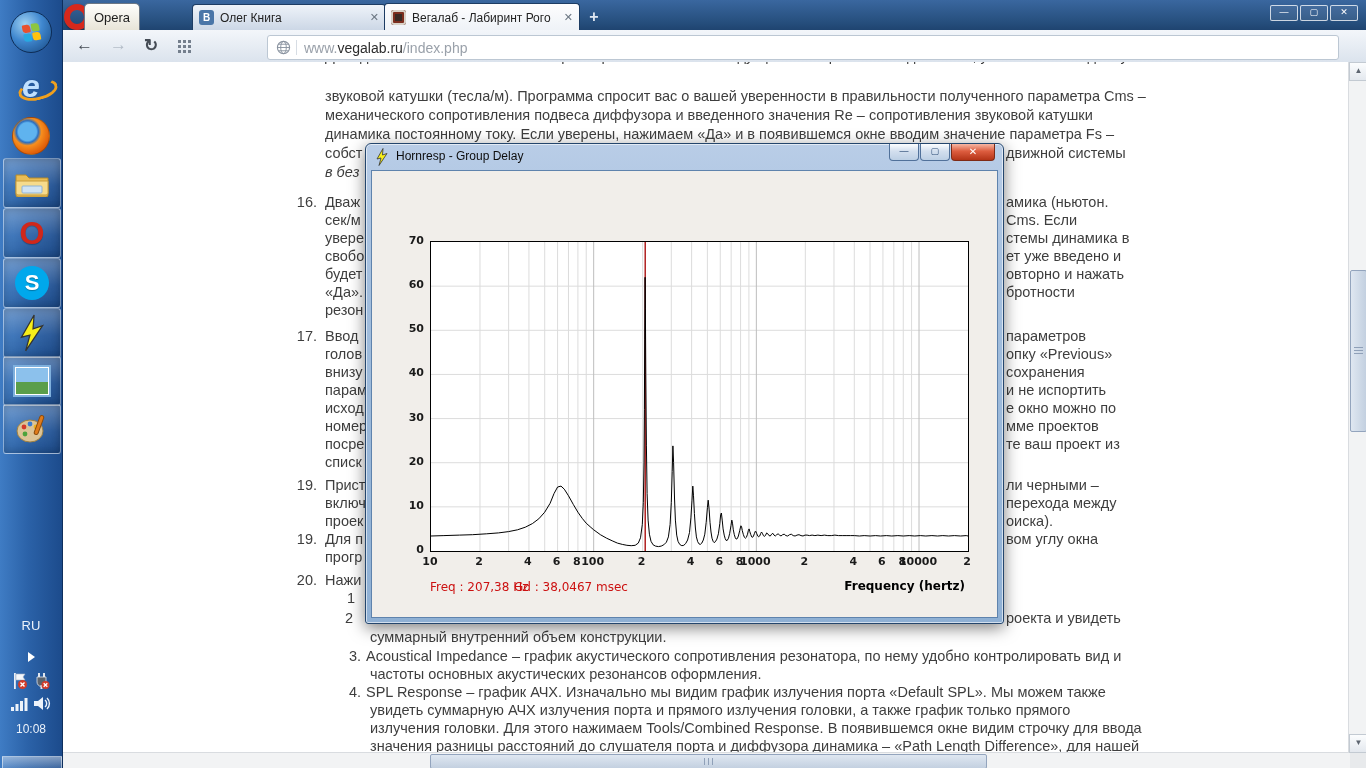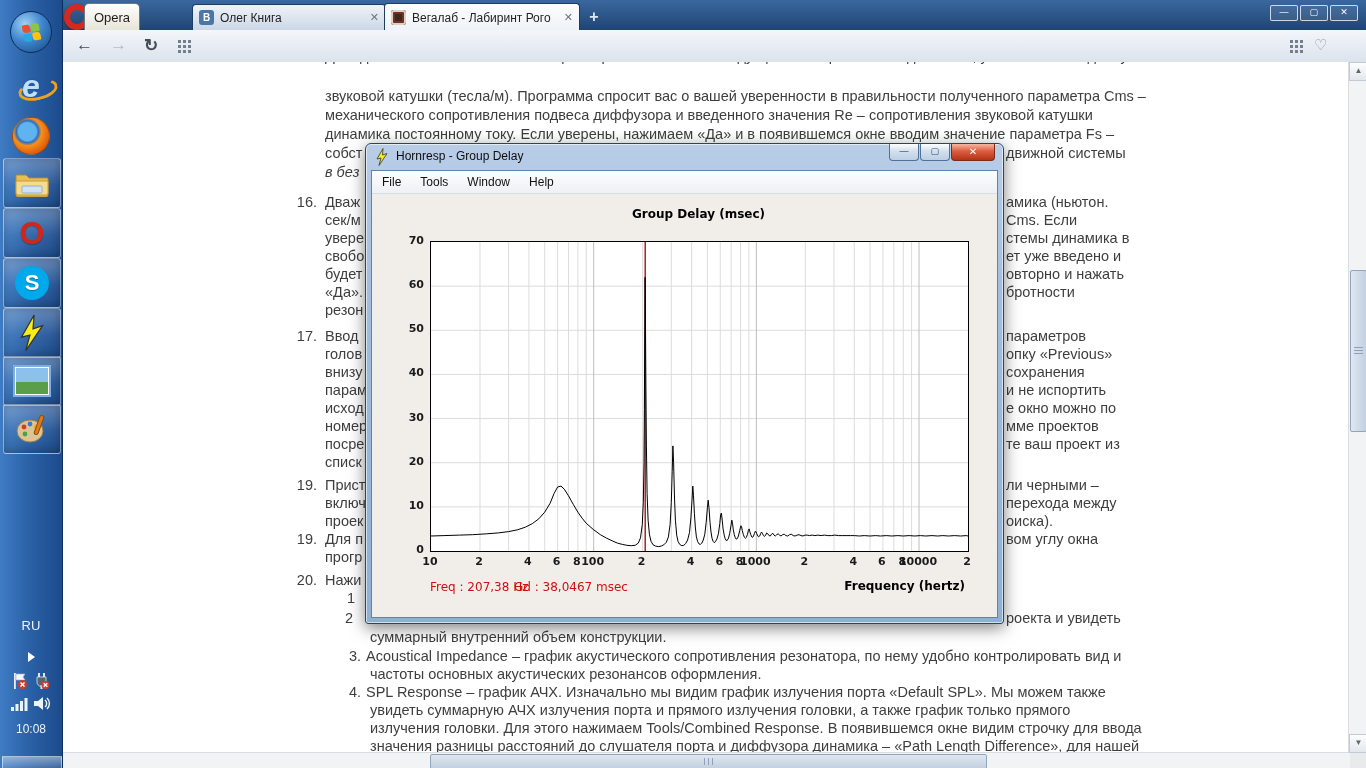--- a/index.html
+++ b/index.html
@@ -259,20 +259,31 @@
             <i></i>
             <i></i>
             <i></i>
             <i></i>
             <i></i>
             <i></i>
           </span>
       </span>
       <span class="abs" style="left:1252px;top:6px;font-size:15px;color:#8a93a0;">♡</span>
     </div>
+    <div class="urlbox">
+      <svg width="15" height="15" viewBox="0 0 16 16" style="margin-left:8px;">
+        <circle cx="8" cy="8" r="6.5" fill="none" stroke="#8a93a0" stroke-width="1.2"></circle>
+        <ellipse cx="8" cy="8" rx="3" ry="6.5" fill="none" stroke="#8a93a0" stroke-width="1"></ellipse>
+        <path d="M1.5 8 h13 M2.5 4.5 h11 M2.5 11.5 h11" stroke="#8a93a0" stroke-width="1" fill="none"></path>
+      </svg>
+      <span class="sep"></span>
+      <span>
+        <span class="url-gray">www.</span><span class="url-dark">vegalab.ru</span><span class="url-gray">/index.php</span>
+      </span>
+    </div>
 
     <div class="viewport" id="viewport">
         <div class="trow" style="top: -14px; left: 0px;">
           <span class="frag num" style="left: 229px;">15.</span>
           <span class="frag" style="left: 263px;">Дважды «кликаем» на значении параметра BL – значение индукции в зазоре магнита динамика, умноженное на длину</span>
         </div>
         <div class="trow" style="top: 26px; left: 0px;">
           <span class="frag" style="left: 263px;">звуковой катушки (тесла/м). Программа спросит вас о вашей уверенности в правильности полученного параметра Cms –</span>
         </div>
         <div class="trow" style="top: 45px; left: 0px;">
@@ -430,27 +441,20 @@
         <polygon points="14,1 2,22 10,20 6,35 22,11 13,14" fill="#f7ee19" stroke="#333" stroke-width="1.6"></polygon>
       </svg>
       <span class="txt">Hornresp - Group Delay</span>
       <div class="dlg-btns">
         <div class="dlg-btn">—</div>
         <div class="dlg-btn">▢</div>
         <div class="dlg-btn close">✕</div>
       </div>
     </div>
     <div class="dlg-client">
-      <div class="menubar" id="menubar">
-          <span class="menu-item">File</span>
-          <span class="menu-item">Tools</span>
-          <span class="menu-item">Window</span>
-          <span class="menu-item">Help</span>
-        </div>
-      <div class="chart-title">Group Delay (msec)</div>
       <div class="plot">
         <svg id="gd-svg" width="537" height="309" viewBox="0 0 537 309">
             <line x1="0" y1="264.8571428571429" x2="537" y2="264.8571428571429" stroke="#dcdcdc" stroke-width="1"></line>
             <line x1="0" y1="220.71428571428572" x2="537" y2="220.71428571428572" stroke="#dcdcdc" stroke-width="1"></line>
             <line x1="0" y1="176.57142857142856" x2="537" y2="176.57142857142856" stroke="#dcdcdc" stroke-width="1"></line>
             <line x1="0" y1="132.42857142857144" x2="537" y2="132.42857142857144" stroke="#dcdcdc" stroke-width="1"></line>
             <line x1="0" y1="88.28571428571428" x2="537" y2="88.28571428571428" stroke="#dcdcdc" stroke-width="1"></line>
             <line x1="0" y1="44.14285714285716" x2="537" y2="44.14285714285716" stroke="#dcdcdc" stroke-width="1"></line>
             <line x1="48.970505534301395" y1="0" x2="48.970505534301395" y2="309" stroke="#dcdcdc" stroke-width="1"></line>
             <line x1="77.61641491322555" y1="0" x2="77.61641491322555" y2="309" stroke="#dcdcdc" stroke-width="1"></line>

